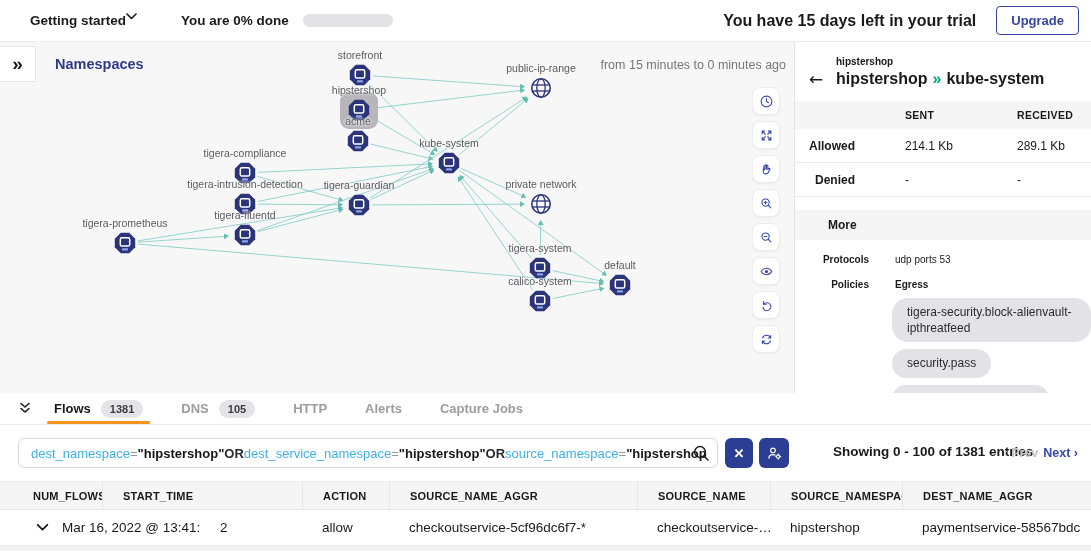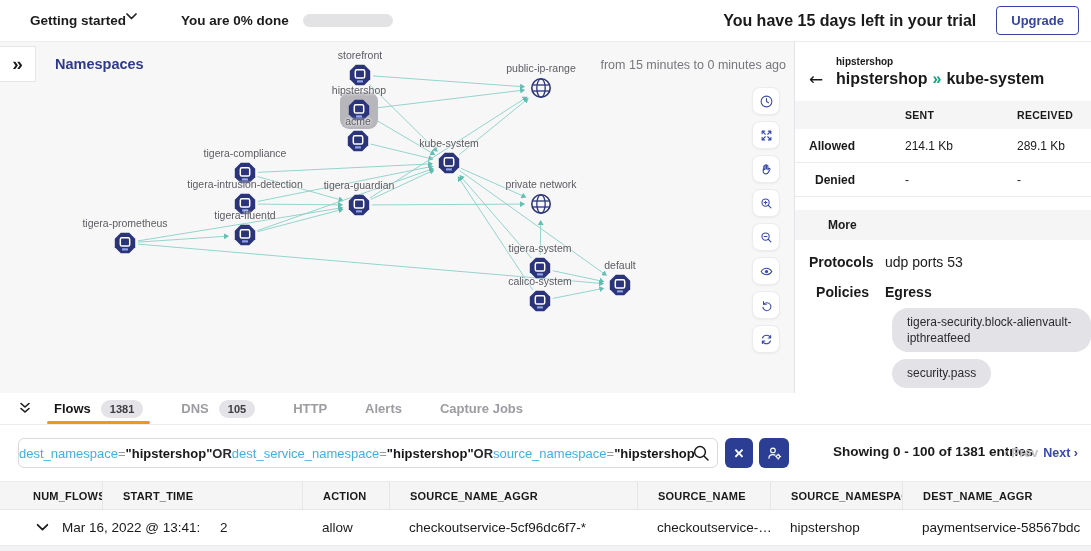--- a/index.html
+++ b/index.html
@@ -45,43 +45,43 @@
   .title-row { display:flex; align-items:center; margin:0 0 12px 14px; }
   .back-arrow { font-size:17px; cursor:pointer; width:27px; font-family:"DejaVu Sans",sans-serif; }
   .dp-title { font-size:16px; font-weight:700; }
   .dp-title .sep { color:#00a878; font-weight:700; padding:0 5px; }
   .stats-head, .stats-row { display:grid; grid-template-columns:110px 112px 1fr; align-items:center; }
   .stats-head { background:#f5f5f6; height:28px; font-size:10.5px; font-weight:700; letter-spacing:.3px; }
   .stats-row { height:34px; border-bottom:1px solid #ececee; font-size:12px; }
   .stats-row .rl { font-weight:700; text-align:right; padding-right:50px; font-size:12px; }
   .more-bar { background:#f5f5f6; height:30px; margin-top:13px; display:flex; align-items:center;
     padding-left:33px; font-size:12px; font-weight:700; }
-  .kv { display:flex; margin-top:14px; font-size:14px; }
+  .kv { display:flex; margin-top:14px; font-size:10px; }
   .kv .k { width:60px; margin-left:14px; text-align:right; font-weight:700; flex:none; }
-  .kv .v { margin-left:16px;text-align:center; }
+  .kv .v { margin-left:26px;text-align:center; }
   .kv .v.bold { font-weight:700; }
   .tags { margin:8px 0 0 97px; display:flex; flex-direction:column; align-items:flex-start; gap:7px; }
   .tag { background:#e3e3e7; border-radius:16px; padding:6px 15px; font-size:12px; color:#2b2b2f;
     max-width:205px; line-height:1.35; cursor:pointer; }
 
   
   .tabbar { height:32px; background:#fff; border-bottom:1px solid #ececee; display:flex; align-items:center; }
   .collapse-tabs { margin-left:18px; width:16px; height:16px; display:flex; align-items:center; cursor:pointer; }
   .tabs { display:flex; height:100%; margin-left:20px; gap:38px; }
   .tab { position:relative; display:flex; align-items:center; gap:10px; font-size:13px; font-weight:700;
     color:#9c9ca1; cursor:pointer; }
   .tab.active { color:#17171a; }
   .tab.active::after { content:''; position:absolute; left:-7px; right:-7px; bottom:0; height:3px;
     background:#f7941d; border-radius:2px; }
   .tab-badge { background:#e4e4e8; color:#3c3c41; border-radius:10px; padding:3px 9px; font-size:11px; font-weight:700; }
 
   
   .filterbar { height:56px; background:#fff; position:relative; }
   .search-box { position:absolute; left:18px; top:13px; width:700px; height:30px; border:1px solid #d9d9dd;
-    border-radius:6px; background:#fff; display:flex; align-items:center; padding:0 30px 0 0;
+    border-radius:6px; background:#fff; display:flex; align-items:center; padding:0 30px 0 12px;
     overflow:hidden; white-space:nowrap; font-size:13px; cursor:text; }
   .seg-field { color:#3eb1e4; }
   .seg-op { color:#98989d; }
   .seg-value { color:#17171a; font-weight:700; }
   .seg-keyword { color:#2a2a2e; font-weight:600; }
   .search-glass { position:absolute; left:692px; top:19px; width:18px; height:18px; }
   .sq-btn { position:absolute; top:13px; height:30px; background:#2c3e93; border:none; border-radius:6px;
     display:flex; align-items:center; justify-content:center; cursor:pointer; }
   .btn-x { left:725px; width:28px; color:#fff; font-size:13px; font-weight:700; }
   .btn-user { left:759px; width:30px; }

